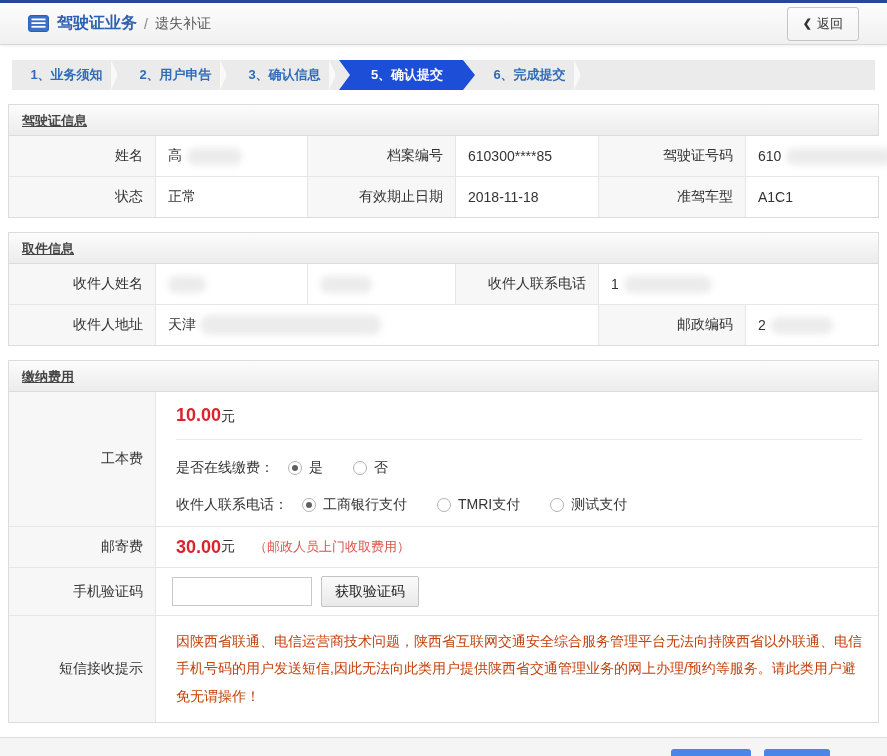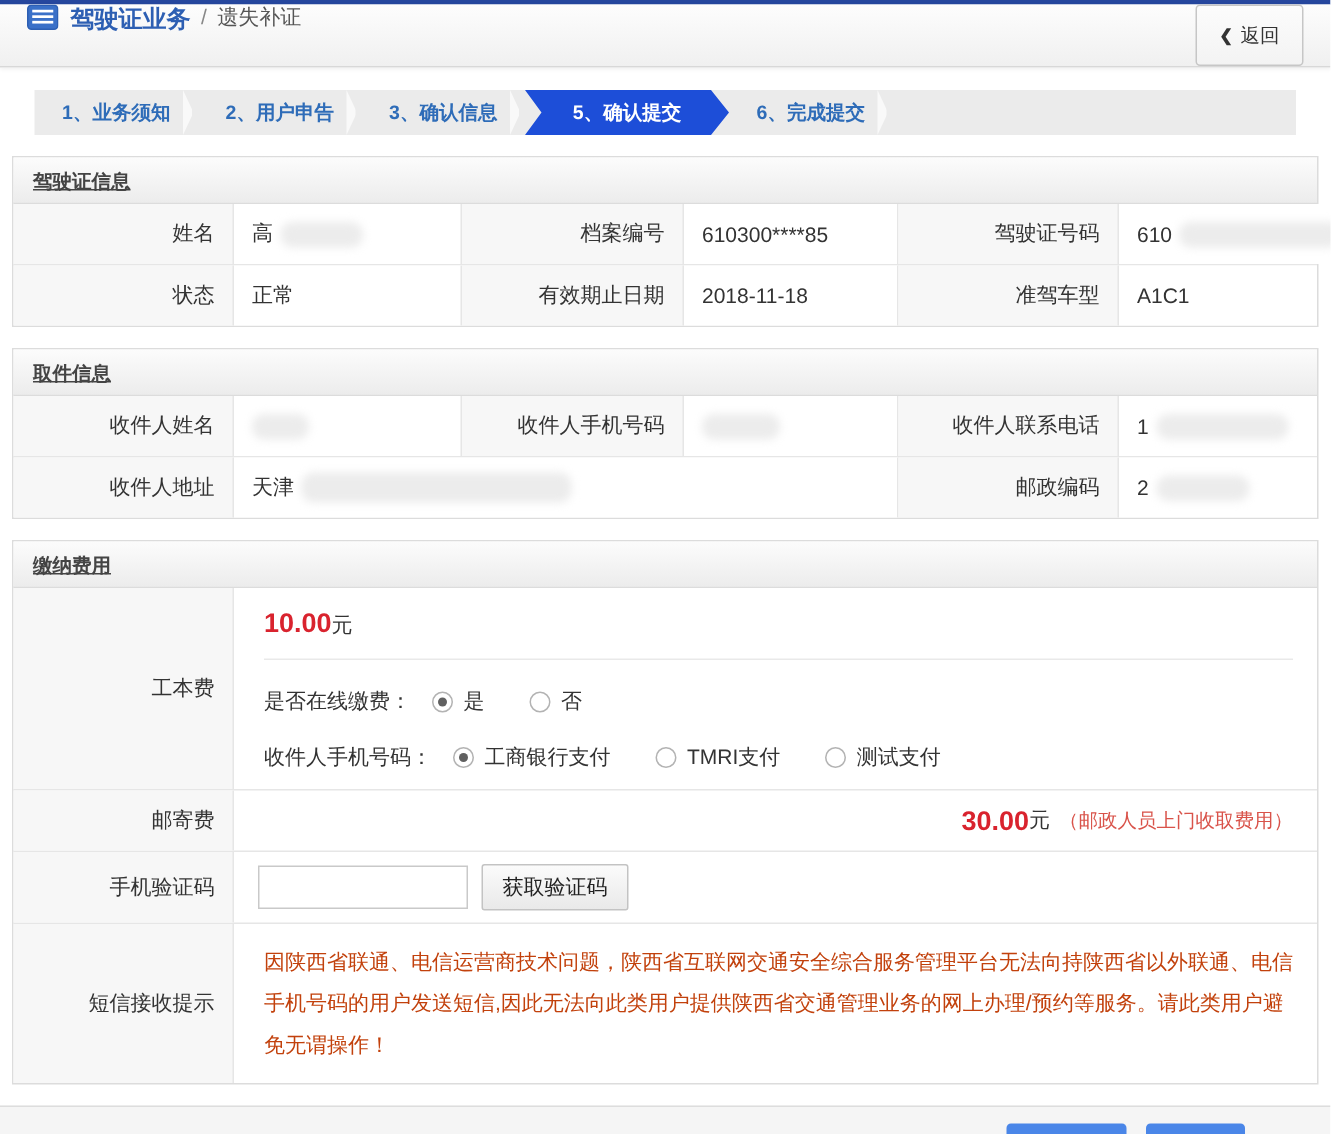--- a/index.html
+++ b/index.html
@@ -5,38 +5,38 @@
   * { box-sizing: border-box; margin: 0; padding: 0; }
   body {
     width: 887px; height: 756px;
     font-family: "Liberation Sans", "DejaVu Sans", sans-serif;
     font-size: 14px; color: #333; background: #fff; overflow: hidden;
   }
   .topline { height: 3px; background: #26479e; }
 
   
   .header {
-    height: 42px; display: flex; padding: 0 18px;
+    height: 42px; display: flex; align-items: center; padding: 0 28px;
     background: linear-gradient(#fdfdfd, #f0f0f0);
     border-bottom: 1px solid #d8d8d8;
     box-shadow: 0 1px 3px rgba(0,0,0,.07);
   }
   .doc-icon { display: inline-flex; }
   .hdr-title { color: #2d5fb3; font-weight: bold; font-size: 16px; margin-left: 8px; }
   .hdr-sep { color: #888; margin: 0 7px; font-size: 14px; }
   .hdr-sub { color: #555; font-size: 14px; }
   .back-btn {
     margin-left: auto; padding: 7px 15px; background: linear-gradient(#fcfcfc,#f3f3f3);
     border: 1px solid #c6c6c6; border-radius: 3px; font-size: 13px; color: #333;
     cursor: pointer; display: flex; align-items: center;
   }
   .back-btn .chev { font-size: 11px; margin-right: 5px; font-weight: bold; }
 
   
-  .steps { display: flex; height: 30px; margin: 15px 23px 0; background: #ebebeb; }
+  .steps { display: flex; height: 30px; margin: 15px 12px 0; background: #ebebeb; }
   .step {
     position: relative; width: 109px; display: flex; align-items: center; justify-content: center;
     color: #2e6cb8; font-weight: bold; font-size: 13px; cursor: pointer;
   }
   .step:not(.active)::before {
     content: ''; position: absolute; right: 3px; top: 0; width: 0; height: 0;
     border-top: 15px solid transparent; border-bottom: 15px solid transparent;
     border-left: 7px solid #f9f9f9; z-index: 1;
   }
   .step:not(.active)::after {
@@ -78,22 +78,22 @@
   .fee-divider { border-top: 1px solid #e9e9e9; margin: 13px 0 11px; }
   .radio-line { display: flex; align-items: center; margin-top: 19px; font-size: 14px; color: #333; }
   .radio-line .rl-label { margin-right: 14px; }
   .radio-opt { display: flex; align-items: center; margin-right: 30px; cursor: pointer; }
   .radio {
     width: 14px; height: 14px; border: 1px solid #b3b3b3; border-radius: 50%;
     background: #fff; display: inline-block; position: relative; margin-right: 7px; flex: none;
   }
   .radio.checked::after { content: ''; position: absolute; left: 3px; top: 3px; right: 3px; bottom: 3px;
     background: #606060; border-radius: 50%; }
-  .postage-cell { display: flex; align-items: center; min-height: 40px; padding: 0 16px 0 20px; justify-content: flex-end; }
-  .postage-note { color: #d9534a; font-size: 13px; margin-left: 6px; }
+  .postage-cell { display: flex; align-items: center; min-height: 40px; padding: 0 16px 0 20px; }
+  .postage-note { color: #d9534a; font-size: 13px; margin-left: 19px; }
   .captcha-cell { display: flex; align-items: center; padding: 8px 16px; }
   .captcha-input { width: 140px; height: 29px; border: 1px solid #c9c9c9; padding: 0 7px; font-size: 14px;
     font-family: "Liberation Sans", sans-serif; }
   .get-code-btn {
     margin-left: 9px; height: 31px; padding: 0 13px; background: linear-gradient(#fbfbfb, #e9e9e9);
     border: 1px solid #c3c3c3; border-radius: 2px; font-size: 14px; color: #222; cursor: pointer;
     font-family: "Liberation Sans", sans-serif;
   }
   .sms-cell { padding: 12px 16px 12px 20px; color: #c2410c; font-size: 14px; line-height: 1.95; }
 
@@ -167,21 +167,20 @@
 </div>
 
 <div class="section">
   <div class="section-header">取件信息</div>
   <div class="trow">
     <div class="lbl">收件人姓名</div>
     <div class="val">
       <span></span>
       <span class="redact" style="width:38px;margin-left:0"></span>
     </div>
-    <div class="lbl">收件人手机号码</div>
     <div class="val">
       <span></span>
       <span class="redact" style="width:52px;margin-left:0"></span>
     </div>
     <div class="lbl">收件人联系电话</div>
     <div class="val">
       <span>1</span>
       <span class="redact" style="width:88px"></span>
     </div>
   </div>
@@ -214,21 +213,21 @@
         <span class="radio-opt">
           <span class="radio checked"></span>
           <span>是</span>
         </span>
         <span class="radio-opt">
           <span class="radio"></span>
           <span>否</span>
         </span>
       </div>
       <div class="radio-line">
-        <span class="rl-label">收件人手机号码：</span>
+        <span class="rl-label">收件人联系电话：</span>
         <span class="radio-opt">
           <span class="radio checked"></span>
           <span>工商银行支付</span>
         </span>
         <span class="radio-opt">
           <span class="radio"></span>
           <span>TMRI支付</span>
         </span>
         <span class="radio-opt">
           <span class="radio"></span>

